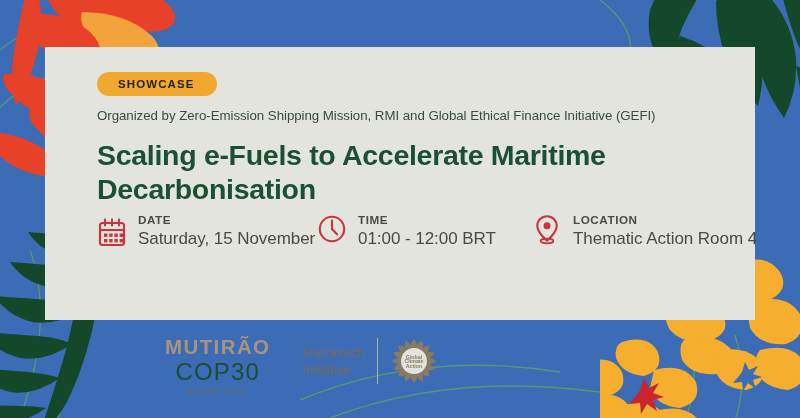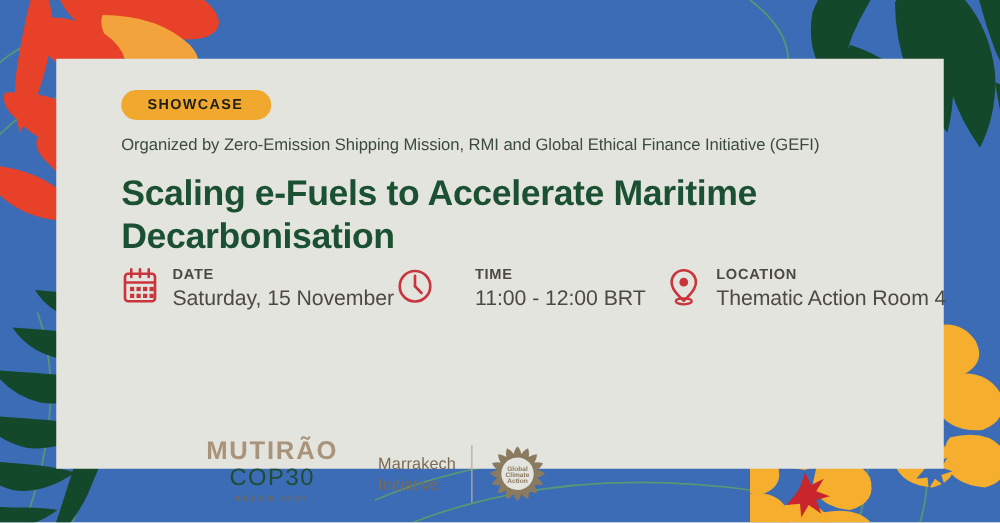--- a/index.html
+++ b/index.html
@@ -14,21 +14,21 @@
   .deco { position:absolute; pointer-events:none; }
   #bg-lines { left:0; top:0; width:800px; height:418px; }
   #foliage-tl { left:-14px; top:-18px; width:230px; height:205px; }
   #leaf-tr { left:620px; top:-34px; width:210px; height:160px; }
   #fern-bl { left:-30px; top:232px; width:200px; height:200px; }
   #flowers-br { left:600px; top:258px; width:215px; height:175px; }
 
   
   #card {
     position:absolute; left:45px; top:47px;
-    width:710px; height:328px;
+    width:710px; height:273px;
     background:#E4E4DE;
   }
   #card-inner { position:absolute; left:52px; top:25px; right:24px; }
 
   #badge {
     display:inline-block;
     background:#F0A92E;
     color:#1F1F1A;
     font-size:11.5px; font-weight:bold;
     letter-spacing:1.1px;
@@ -49,45 +49,45 @@
     font-size:13.3px;
     letter-spacing:-0.05px;
   }
 
   
   #info-row {
     position:absolute; left:52px; top:165px;
     display:flex; align-items:flex-start;
   }
   .info-block { display:flex; align-items:flex-start; }
-  #block-date { width:220px; }
-  #block-time { width:215px;gap:22px; }
+  #block-date { width:220px;align-items:flex-end; }
+  #block-time { width:215px; }
   .info-icon { width:30px; height:32px; flex:0 0 30px; margin-top:1px; }
   .info-text { margin-left:11px; padding-top:1px; }
   .info-label {
     color:#4A4A42; font-size:11.7px; font-weight:bold;
     letter-spacing:0.55px;
   }
   .info-value {
     color:#4A4A42; font-size:17px; margin-top:3px;
     letter-spacing:-0.05px; white-space:nowrap;
   }
 
   
   #logos {
-    position:absolute; left:120px; top:304px;
-    display:flex; align-items:flex-end;
+    position:absolute; left:120px; top:290px;
+    display:flex; align-items:flex-start;
   }
   #logo-cop { text-align:center; }
   #cop-mutirao {
     color:#A9937A; font-size:20.5px; font-weight:bold;
     letter-spacing:1.4px; line-height:1;
   }
   #cop-name {
-    color:#1E4D33; font-size:19px; font-weight:normal;
+    color:#1E4D33; font-size:24px; font-weight:normal;
     letter-spacing:1.2px; line-height:1.08; margin-top:1px;
   }
   #cop-city {
     color:#6E6A5E; font-size:6.2px; font-weight:bold;
     letter-spacing:2.2px; margin-top:3px;
   }
   #logo-mp {
     display:flex; align-items:center;
     margin-left:32px;
   }
@@ -219,21 +219,21 @@
       </div>
 
       <div class="info-block" id="block-time">
         <svg class="info-icon" viewBox="0 0 30 32">
           <circle cx="15" cy="16" r="12.2" stroke="#C8353C" stroke-width="2.1" fill="none"></circle>
           <line x1="15" y1="16" x2="15" y2="7.6" stroke="#C8353C" stroke-width="2.1" stroke-linecap="round"></line>
           <line x1="15" y1="16" x2="20.2" y2="21.4" stroke="#C8353C" stroke-width="2.1" stroke-linecap="round"></line>
         </svg>
         <div class="info-text">
           <div class="info-label">TIME</div>
-          <div class="info-value">11:00 - 12:00 BRT</div>
+          <div class="info-value">01:00 - 12:00 BRT</div>
         </div>
       </div>
 
       <div class="info-block" id="block-location">
         <svg class="info-icon" viewBox="0 0 30 32">
           <path d="M 15 3.2 C 9.6 3.2 5.3 7.5 5.3 12.9 C 5.3 19.6 15 27.6 15 27.6 C 15 27.6 24.7 19.6 24.7 12.9 C 24.7 7.5 20.4 3.2 15 3.2 Z" stroke="#C8353C" stroke-width="2.1" fill="none"></path>
           <circle cx="15" cy="12.7" r="3.5" fill="#C8353C"></circle>
           <ellipse cx="15" cy="28" rx="6.4" ry="2.4" stroke="#C8353C" stroke-width="1.8" fill="none"></ellipse>
         </svg>
         <div class="info-text">

